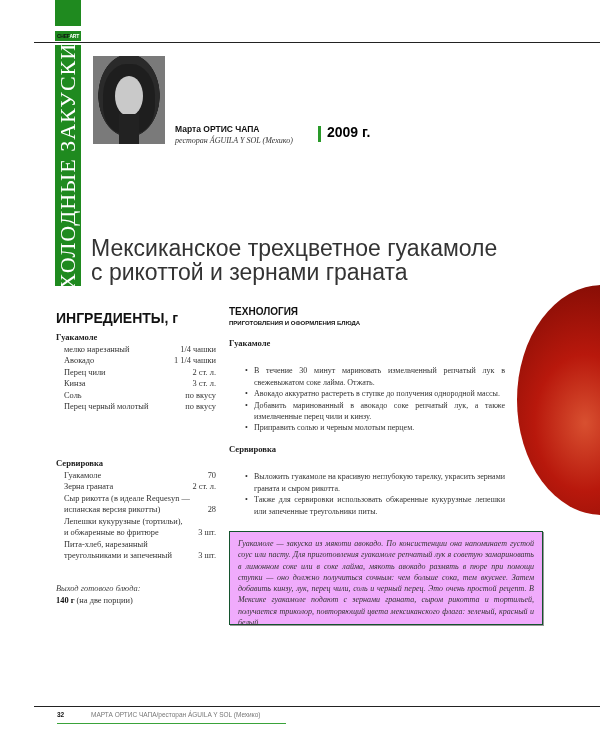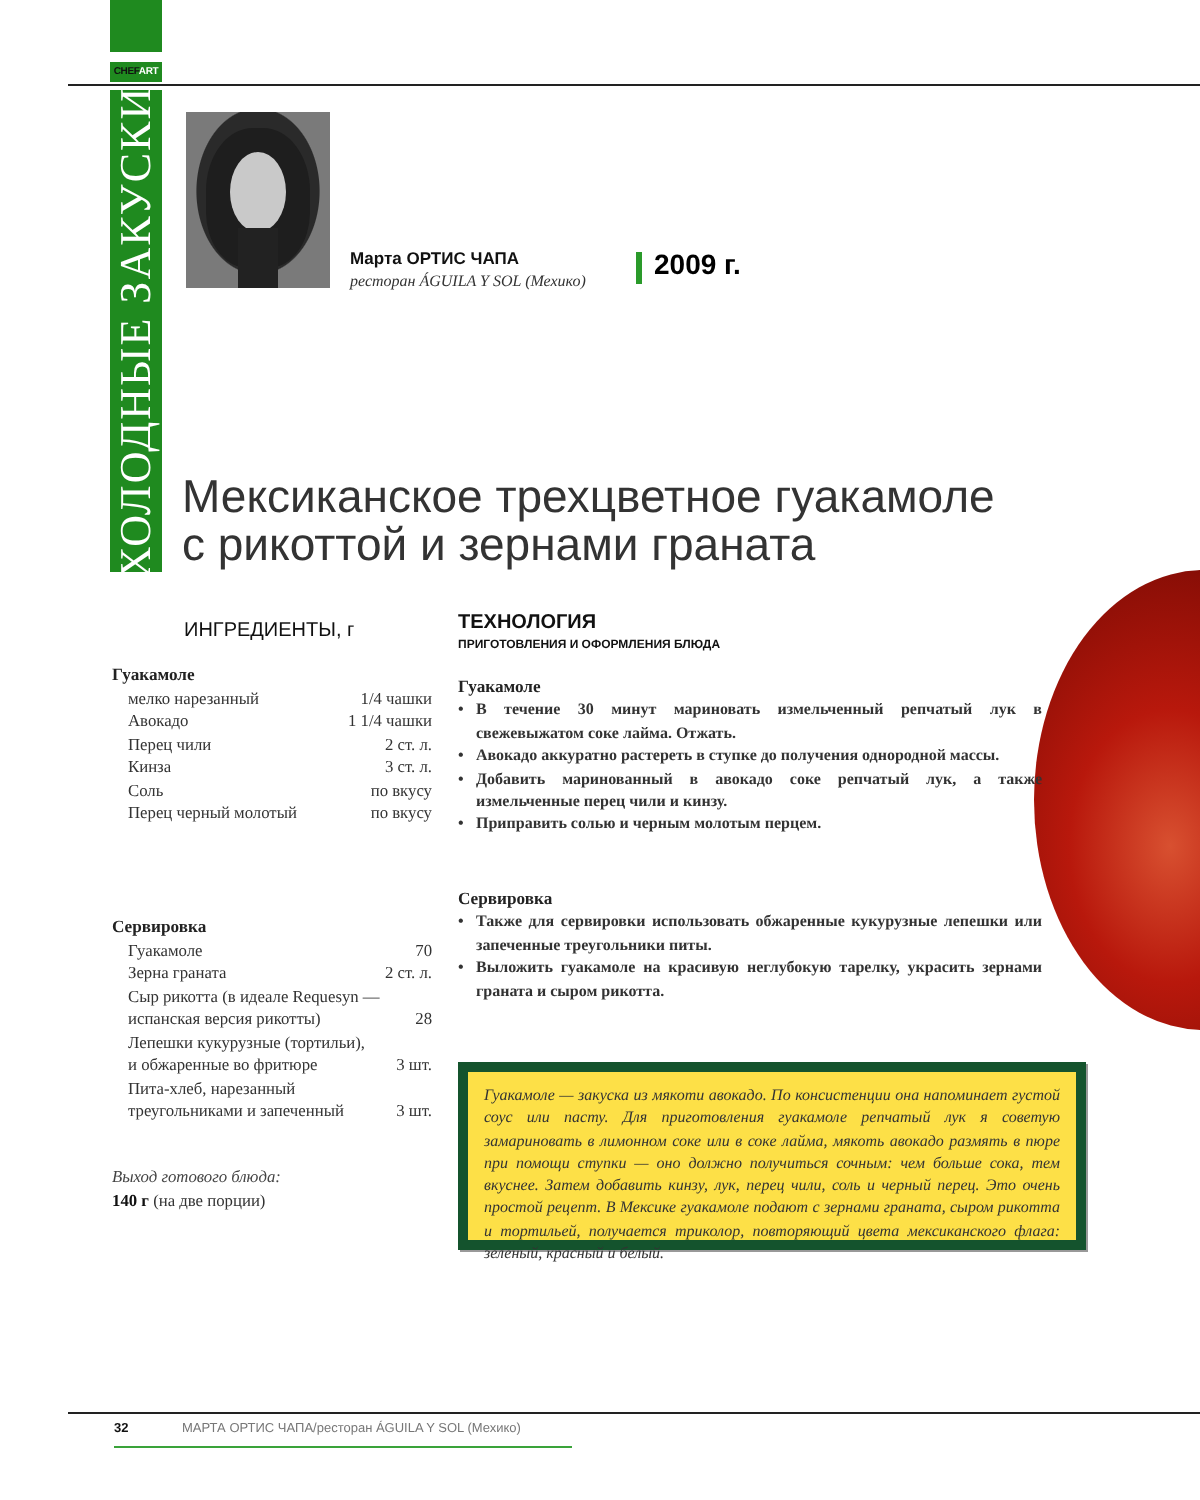--- a/index.html
+++ b/index.html
@@ -15,36 +15,36 @@
   .photo .face { position: absolute; left: 22px; top: 20px; width: 28px; height: 40px; border-radius: 50%; background: #c9c9c9; }
   .photo .hair { position: absolute; left: 10px; top: 8px; width: 52px; height: 70px; border-radius: 45% 45% 40% 40%; background: #1e1e1e; }
   .photo .neck { position: absolute; left: 26px; top: 58px; width: 20px; height: 30px; background: #222; }
   .author-name { position: absolute; left: 175px; top: 124px; font-family: "Liberation Sans", sans-serif; font-size: 8.5px; font-weight: bold; color: #111; }
   .author-name .first { font-weight: bold; }
   .author-rest { position: absolute; left: 175px; top: 136px; font-family: "Liberation Serif", serif; font-style: italic; font-size: 8px; color: #333; }
   .year-bar { position: absolute; left: 318px; top: 126px; width: 3px; height: 16px; background: #2a9a2a; }
   .year { position: absolute; left: 327px; top: 124px; font-family: "Liberation Sans", sans-serif; font-size: 14px; font-weight: bold; color: #000000; }
   .title { position: absolute; left: 91px; top: 236px; font-family: "Liberation Sans", sans-serif; font-size: 23px; color: #333; line-height: 24px; font-weight: normal; }
   .plate { position: absolute; left: 517px; top: 285px; width: 170px; height: 230px; border-radius: 50%; background: radial-gradient(ellipse at 40% 60%, #d85030 0%, #b8180c 35%, #8a0e06 70%, #3a0402 92%, #111 100%); box-shadow: -2px 0 0 #fff inset; }
-  .ingredients-heading { position: absolute; left: 56px; top: 310px; font-family: "Liberation Sans", sans-serif; font-size: 10px; font-weight: normal; color: #111; margin-left: 36px; }
+  .ingredients-heading { position: absolute; left: 56px; top: 310px; font-family: "Liberation Sans", sans-serif; font-size: 14px; font-weight: bold; color: #111; }
   .ing-block { position: absolute; left: 56px; width: 160px; font-size: 8.4px; line-height: 11.5px; color: #333; }
   .ing-block .sub { font-weight: bold; color: #222; font-size: 8.6px; }
   .ing-row { display: flex; justify-content: space-between; padding-left: 8px; }
   .ing-row .q { white-space: nowrap; }
   .yield-label { position: absolute; left: 56px; top: 584px; font-style: italic; font-size: 8.4px; color: #444; }
   .yield-value { position: absolute; left: 56px; top: 596px; font-size: 8.4px; color: #333; }
   .yield-value b { color: #111; text-align: right; }
   .tech-heading { position: absolute; left: 229px; top: 306px; font-family: "Liberation Sans", sans-serif; font-size: 10px; font-weight: bold; color: #111; }
   .tech-sub { position: absolute; left: 229px; top: 320px; font-family: "Liberation Sans", sans-serif; font-size: 6px; font-weight: bold; color: #111; }
   .tech-block { position: absolute; left: 229px; width: 292px; font-size: 8px; line-height: 11.4px; color: #333; }
   .tech-block .sub { font-weight: bold; color: #222; font-size: 8.6px; }
-  .tech-block ul { margin: 0; padding: 0; list-style: none; font-weight: bold; }
+  .tech-block ul { margin: 16px; padding: 0; list-style: none; }
   .tech-block li { position: relative; padding-left: 9px; text-align: justify; }
   .tech-block li::before { content: "•"; position: absolute; left: 0; top: 0; }
-  .note-box { position: absolute; left: 229px; top: 531px; width: 314px; height: 94px; border: 5px solid #14532d; box-shadow: 1px 1px 0 #999; background: #fde047; padding: 6px 8px; box-sizing: border-box; font-style: italic; font-size: 8px; line-height: 11.3px; color: #333; text-align: justify; }
+  .note-box { position: absolute; left: 229px; top: 531px; width: 314px; height: 94px; border: 1px solid #14532d; box-shadow: 1px 1px 0 #999; background: #f0abfc; padding: 6px 8px; box-sizing: border-box; font-style: italic; font-size: 8px; line-height: 11.3px; color: #333; text-align: justify; }
   .bottom-rule { position: absolute; left: 34px; top: 706px; width: 566px; height: 1px; background: #222; }
   .page-num { position: absolute; left: 57px; top: 711px; font-family: "Liberation Sans", sans-serif; font-size: 6.5px; font-weight: bold; color: #111; }
   .footer-text { position: absolute; left: 91px; top: 711px; font-family: "Liberation Sans", sans-serif; font-size: 6.5px; color: #777; }
   .footer-green { position: absolute; left: 57px; top: 723px; width: 229px; height: 1px; background: #3aa33a; }
 </style>
 </head>
 <body>
 
 <div class="green-band-top"></div>
 <div class="logo"><span>CHEF</span><span class="art">ART</span></div>
@@ -150,22 +150,22 @@
     <li>В течение 30 минут мариновать измельченный репчатый лук в свежевыжатом соке лайма. Отжать.</li>
     <li>Авокадо аккуратно растереть в ступке до получения однородной массы.</li>
     <li>Добавить маринованный в авокадо соке репчатый лук, а также измельченные перец чили и кинзу.</li>
     <li>Приправить солью и черным молотым перцем.</li>
   </ul>
 </div>
 
 <div class="tech-block" style="top:444px">
   <div class="sub">Сервировка</div>
   <ul>
+    <li>Выложить гуакамоле на красивую неглубокую тарелку, украсить зернами граната и сыром рикотта.</li>
     <li>Также для сервировки использовать обжаренные кукурузные лепешки или запеченные треугольники питы.</li>
-    <li>Выложить гуакамоле на красивую неглубокую тарелку, украсить зернами граната и сыром рикотта.</li>
   </ul>
 </div>
 
 <div class="note-box">Гуакамоле — закуска из мякоти авокадо. По консистенции она напоминает густой соус или пасту. Для приготовления гуакамоле репчатый лук я советую замариновать в лимонном соке или в соке лайма, мякоть авокадо размять в пюре при помощи ступки — оно должно получиться сочным: чем больше сока, тем вкуснее. Затем добавить кинзу, лук, перец чили, соль и черный перец. Это очень простой рецепт. В Мексике гуакамоле подают с зернами граната, сыром рикотта и тортильей, получается триколор, повторяющий цвета мексиканского флага: зеленый, красный и белый.</div>
 
 <div class="bottom-rule"></div>
 <div class="page-num">32</div>
 <div class="footer-text">МАРТА ОРТИС ЧАПА/ресторан ÁGUILA Y SOL (Мехико)</div>
 <div class="footer-green"></div>
 

